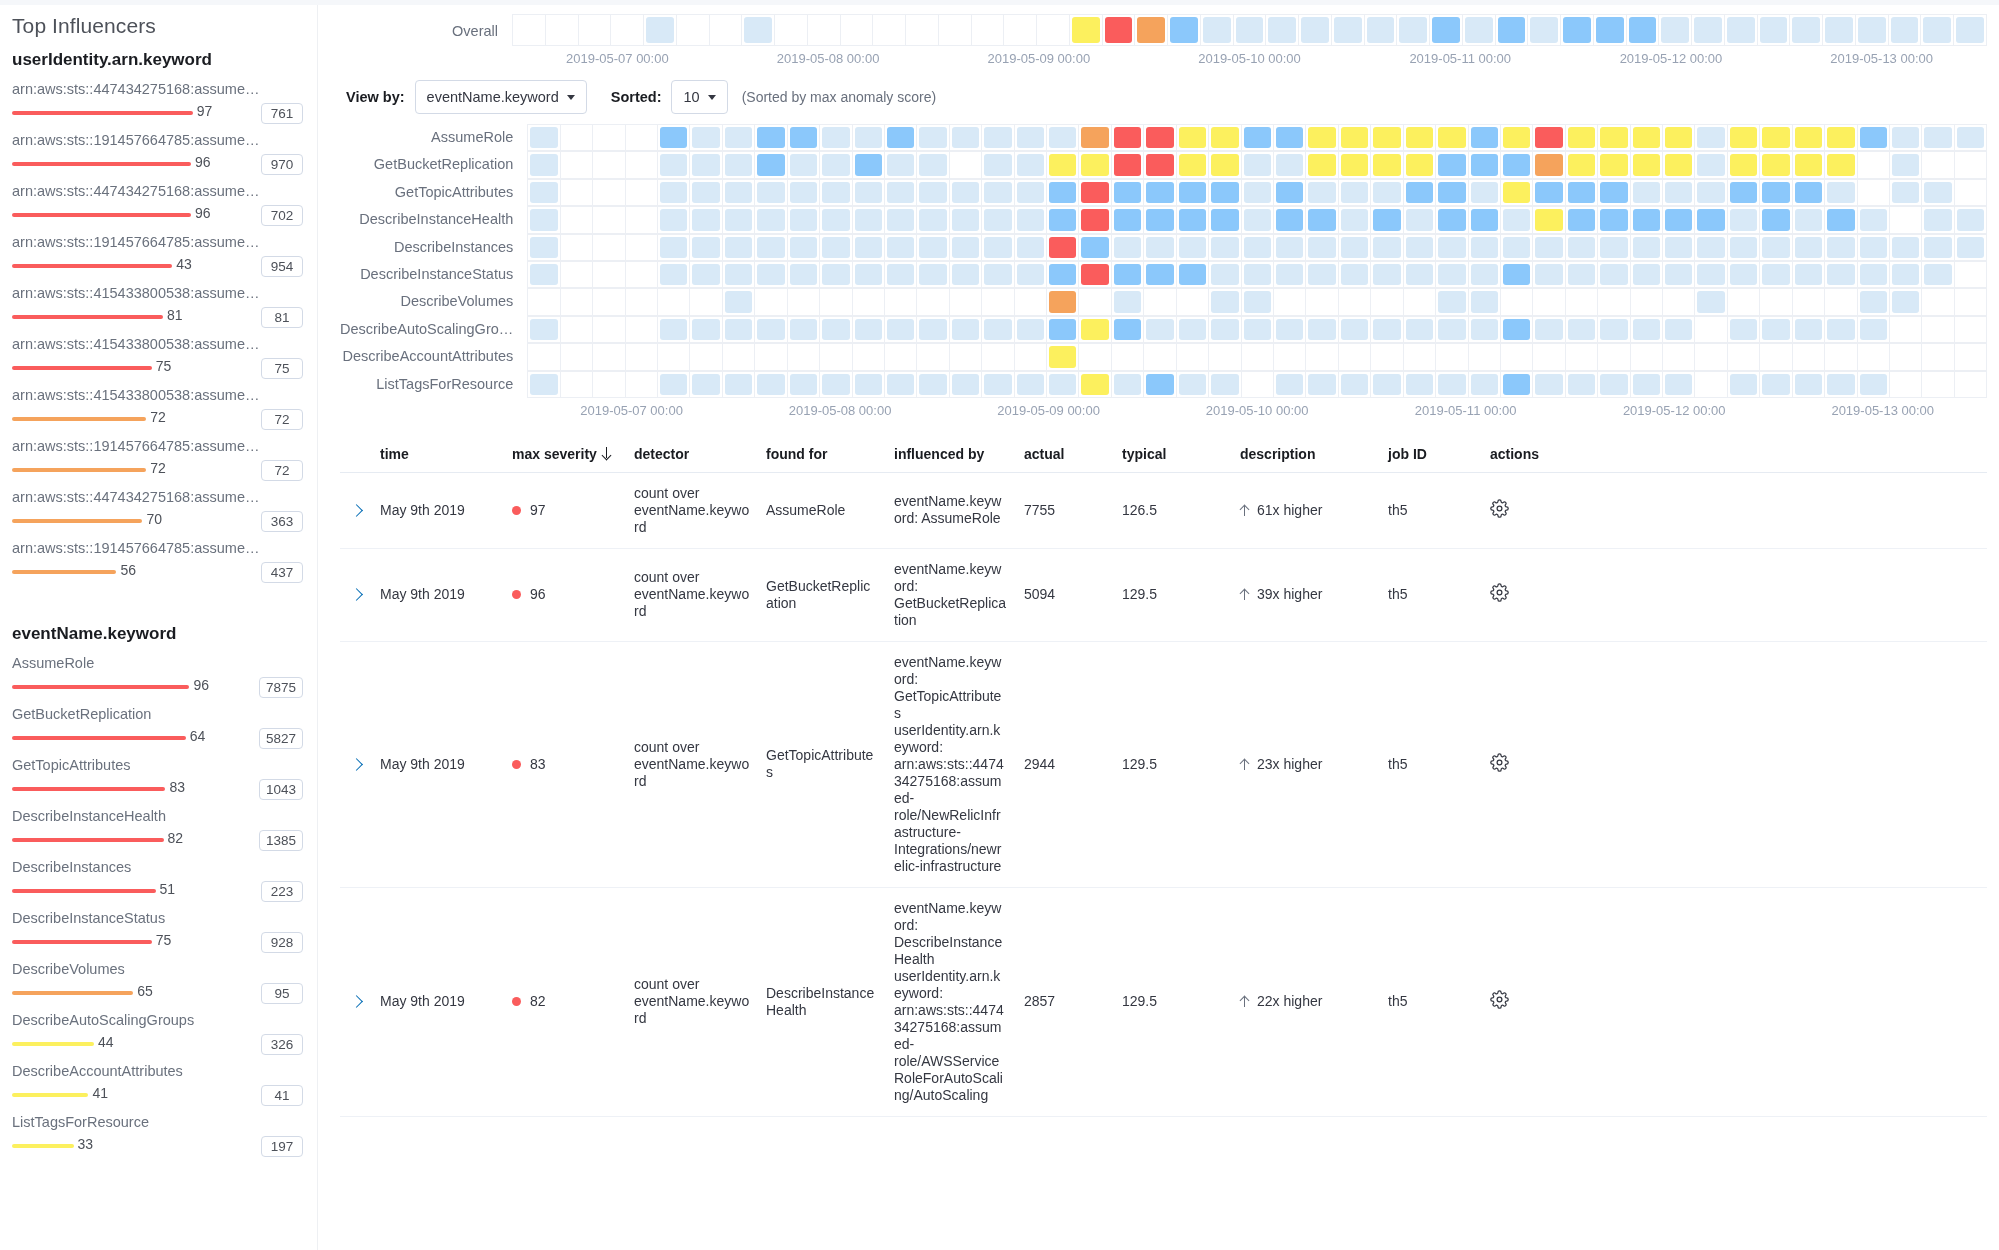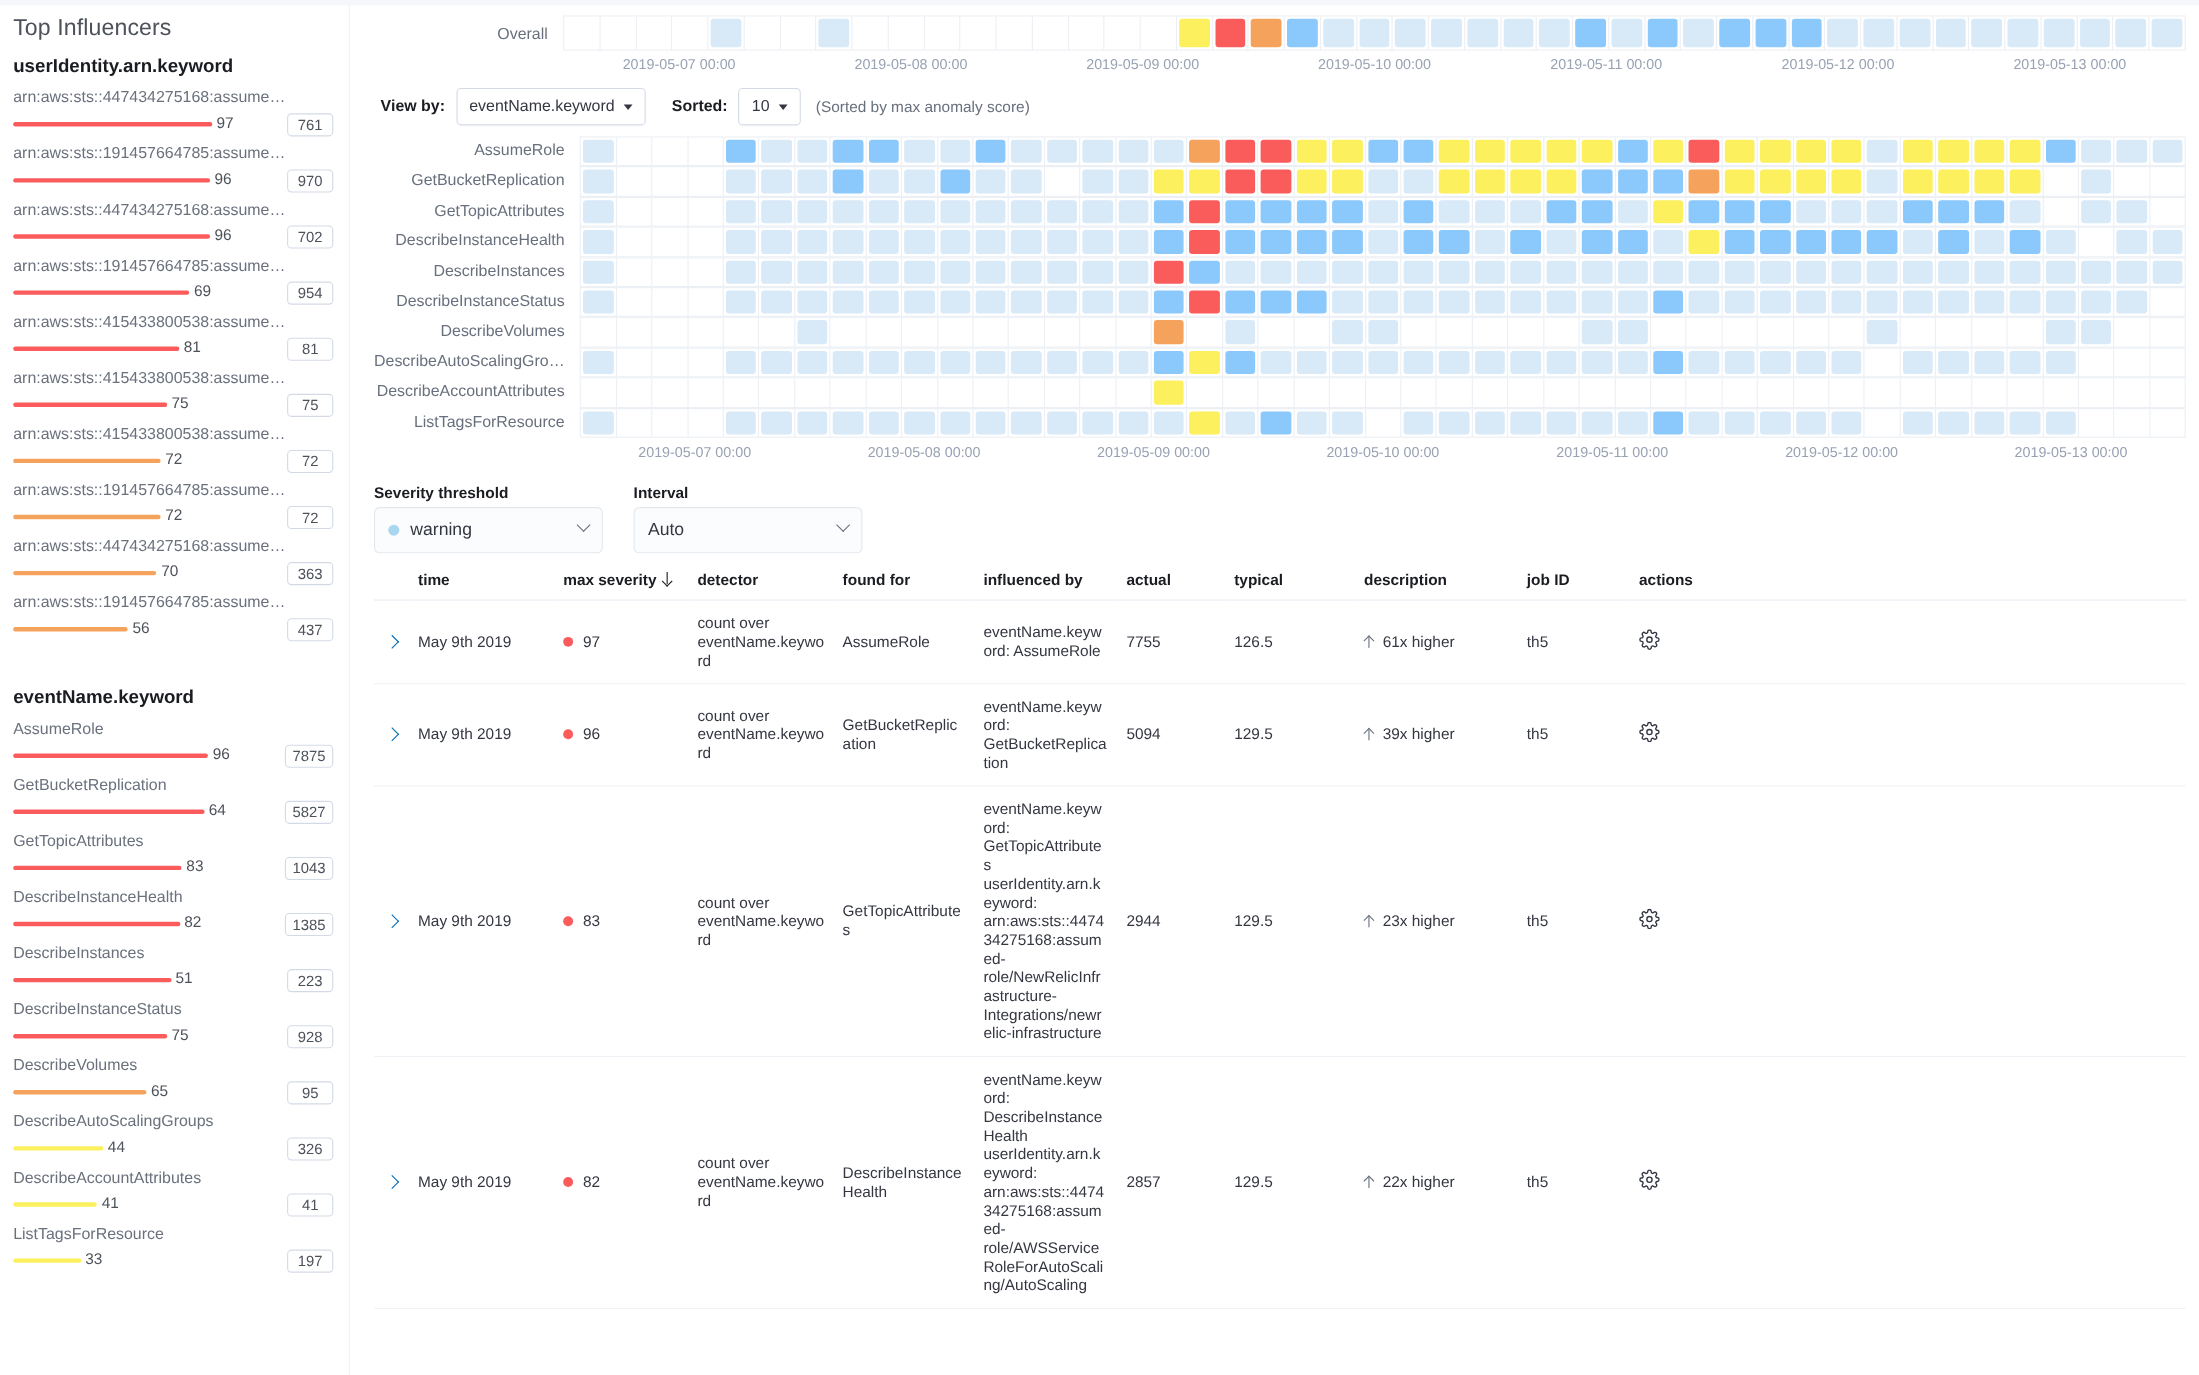--- a/index.html
+++ b/index.html
@@ -326,21 +326,21 @@
             </div>
             <div class="infl-count">702</div>
           </div>
         </div>
         <div class="infl-row">
           <div class="infl-label">arn:aws:sts::191457664785:assume…</div>
           <div class="infl-bar-line">
             <div class="bar-wrap">
               <div class="bar-track">
                 <span class="bar" style="width: 67.08%; background: rgb(250, 92, 92);"></span>
-                <span class="bar-score" style="left: 67.08%;">69</span>
+                <span class="bar-score" style="left: 67.08%;">43</span>
               </div>
             </div>
             <div class="infl-count">954</div>
           </div>
         </div>
         <div class="infl-row">
           <div class="infl-label">arn:aws:sts::415433800538:assume…</div>
           <div class="infl-bar-line">
             <div class="bar-wrap">
               <div class="bar-track">
@@ -1828,39 +1828,20 @@
             <span>2019-05-10 00:00</span>
             <span>2019-05-11 00:00</span>
             <span>2019-05-12 00:00</span>
             <span>2019-05-13 00:00</span>
           </div>
       </div>
     </div>
 
     <section class="anoms">
 
-      <div class="controls">
-        <div>
-          <div class="ctrl-label">Severity threshold</div>
-          <div class="ctrl-box">
-            <span class="ctrl-inner">
-              <span class="sev-dot"></span>
-              <span>warning</span>
-            </span>
-            <span class="chev"></span>
-          </div>
-        </div>
-        <div>
-          <div class="ctrl-label">Interval</div>
-          <div class="ctrl-box w2">
-            <span>Auto</span>
-            <span class="chev"></span>
-          </div>
-        </div>
-      </div>
 
       <table class="anom">
         <colgroup>
           <col class="c-exp">
             <col class="c-time">
             <col class="c-sev">
             <col class="c-det">
           <col class="c-found">
             <col class="c-infl">
             <col class="c-act">

